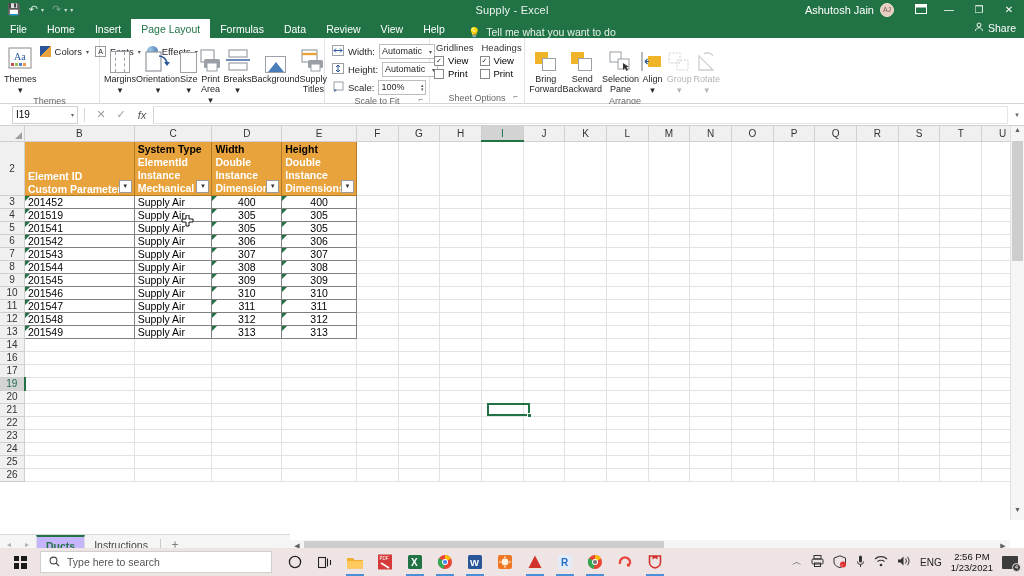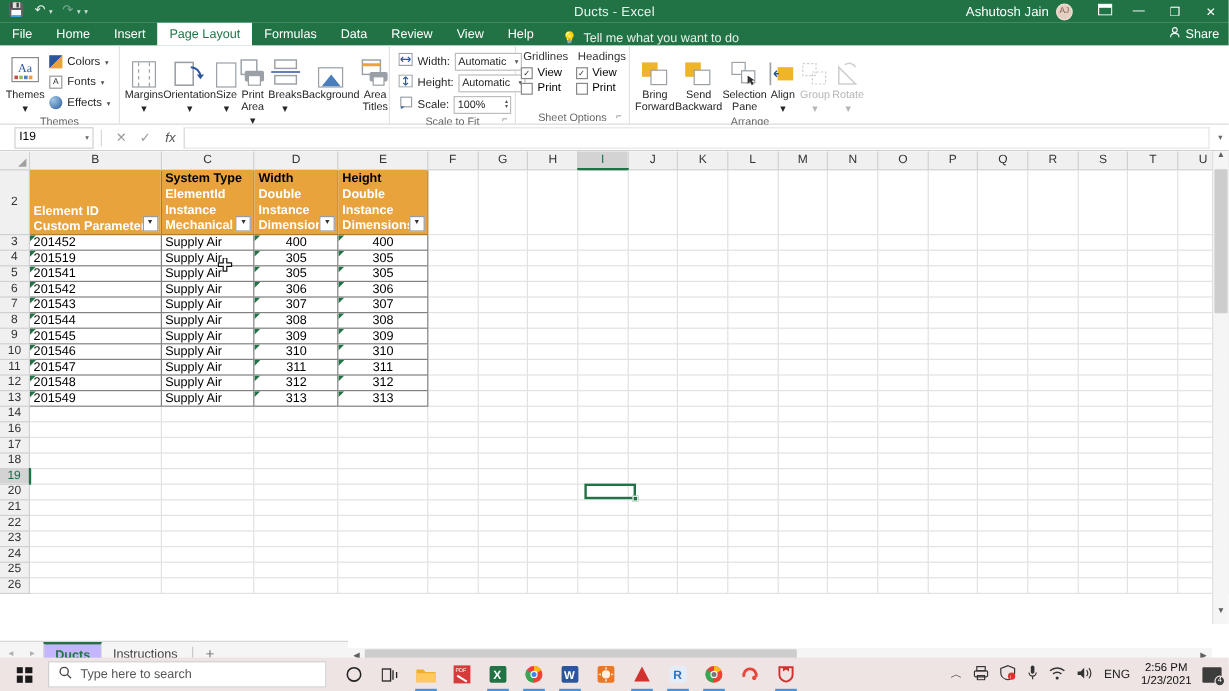--- a/index.html
+++ b/index.html
@@ -84,21 +84,21 @@
   .bigbtn {
     width: 46px; display: flex; flex-direction: column; align-items: center;
     padding-top: 3px; cursor: default;
   }
   .bigbtn .ico { height: 30px; display: flex; align-items: flex-end; justify-content: center; }
   .bigbtn .lbl {
     font-size: 9px; color: #262626; text-align: center; line-height: 10px;
     margin-top: 1px; max-width: 48px;
   }
   .bigbtn.dis .lbl { color: #b5b5b5; }
-  .smallcol { display: flex; flex-direction: column; justify-content: flex-start; padding-top: 3px; }
+  .smallcol { display: flex; flex-direction: row; justify-content: flex-start; padding-top: 3px; }
   .smallbtn {
     display: flex; align-items: center; gap: 4px; height: 17px;
     font-size: 9.5px; color: #262626; padding: 0 3px;
   }
   .smallbtn .sar { font-size: 6px; color: #555; }
   .swatch { width: 11px; height: 11px; }
 
   
   .ic-sheet {
     width: 20px; height: 22px; border: 1.4px solid #9aa0a6; background: #fff;
@@ -318,21 +318,21 @@
 
   <div class="titlebar">
     <div class="qat">
       <span class="qicon">💾</span>
       <span class="qicon">↶</span>
       <span class="caret">▾</span>
       <span class="qicon dim">↷</span>
       <span class="caret">▾</span>
       <span class="caret">▾</span>
     </div>
-    <div class="title-text">Ducts  -  Excel</div>
+    <div class="title-text">Supply  -  Excel</div>
     <div class="tb-right">
       <span class="user-name">Ashutosh Jain</span>
       <span class="avatar">AJ</span>
       <span class="ribbon-opt">
         <svg width="12" height="10" viewBox="0 0 12 10">
             <rect x="0.5" y="0.5" width="11" height="9" fill="none" stroke="#fff"></rect>
             <rect x="0.5" y="0.5" width="11" height="3" fill="#fff"></rect>
           </svg>
       </span>
       <span class="wbtn">—</span>
@@ -462,21 +462,21 @@
         </div>
         <div class="bigbtn">
           <span class="ico">
             <svg width="26" height="24" viewBox="0 0 26 24">
               <rect x="2" y="1" width="15" height="12" fill="#fff" stroke="#9aa0a6" stroke-width="1.2"></rect>
               <line x1="2" y1="5" x2="17" y2="5" stroke="#e8a33d" stroke-width="2.4"></line>
               <rect x="8" y="11" width="15" height="8" rx="1.5" fill="#9aa0a6"></rect>
               <rect x="11" y="15" width="9" height="7" fill="#fff" stroke="#9aa0a6" stroke-width="1"></rect>
             </svg>
           </span>
-          <span class="lbl">Area Titles</span>
+          <span class="lbl">Supply Titles</span>
         </div>
       </div>
       <div class="glabel">
         <span>Page Setup</span>
         <span class="dlg">⌐</span>
       </div>
     </div>
 
     <div class="rgroup" style="width:105px">
       <div class="gbody" style="flex-direction:column;padding-top:3px;gap:2px">
@@ -1007,43 +1007,20 @@
             <td class="cell"></td>
             <td class="cell"></td>
             <td class="cell"></td>
             <td class="cell"></td>
             <td class="cell"></td>
             <td class="cell"></td>
             <td class="cell"></td>
           </tr>
           <tr style="height: 13px;">
             <td class="rowhead">17</td>
-            <td class="cell"></td>
-            <td class="cell"></td>
-            <td class="cell"></td>
-            <td class="cell"></td>
-            <td class="cell"></td>
-            <td class="cell"></td>
-            <td class="cell"></td>
-            <td class="cell"></td>
-            <td class="cell"></td>
-            <td class="cell"></td>
-            <td class="cell"></td>
-            <td class="cell"></td>
-            <td class="cell"></td>
-            <td class="cell"></td>
-            <td class="cell"></td>
-            <td class="cell"></td>
-            <td class="cell"></td>
-            <td class="cell"></td>
-            <td class="cell"></td>
-            <td class="cell"></td>
-          </tr>
-          <tr style="height: 13px;">
-            <td class="rowhead">18</td>
             <td class="cell"></td>
             <td class="cell"></td>
             <td class="cell"></td>
             <td class="cell"></td>
             <td class="cell"></td>
             <td class="cell"></td>
             <td class="cell"></td>
             <td class="cell"></td>
             <td class="cell"></td>
             <td class="cell"></td>

